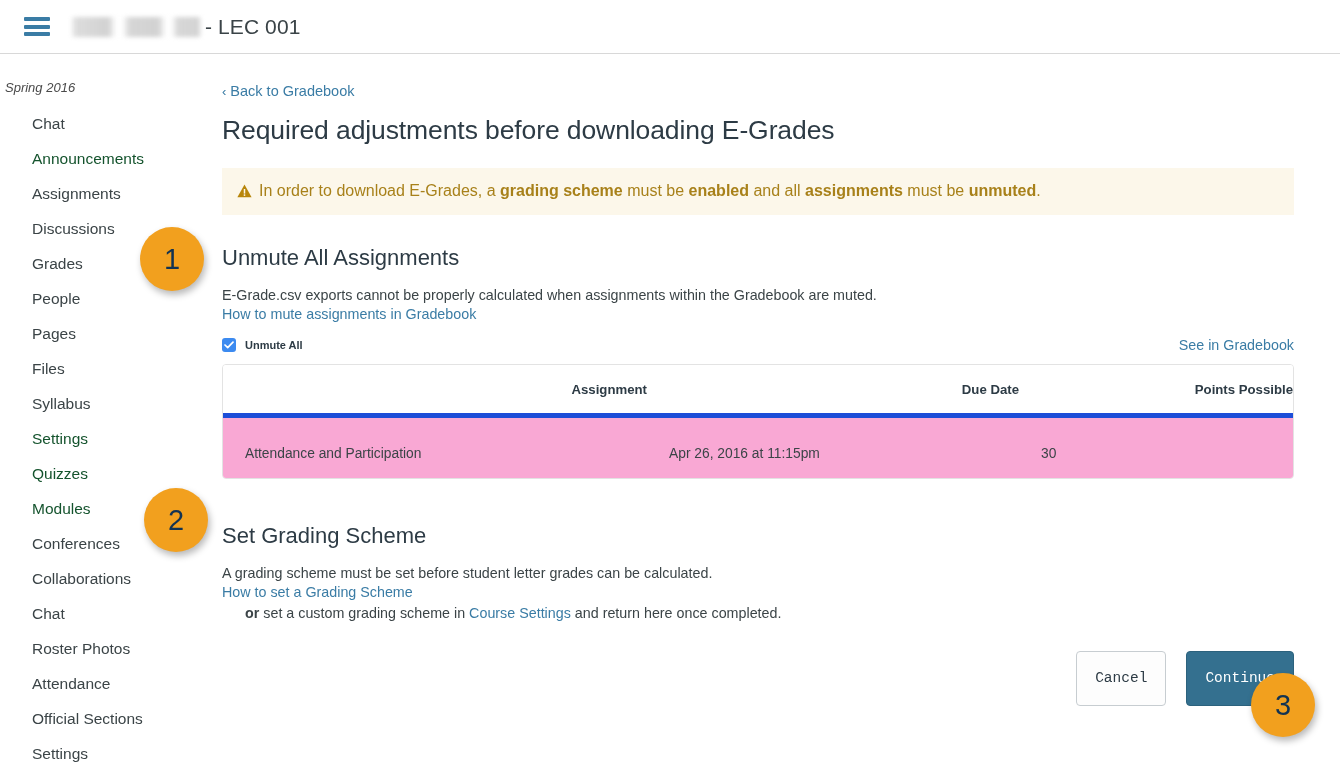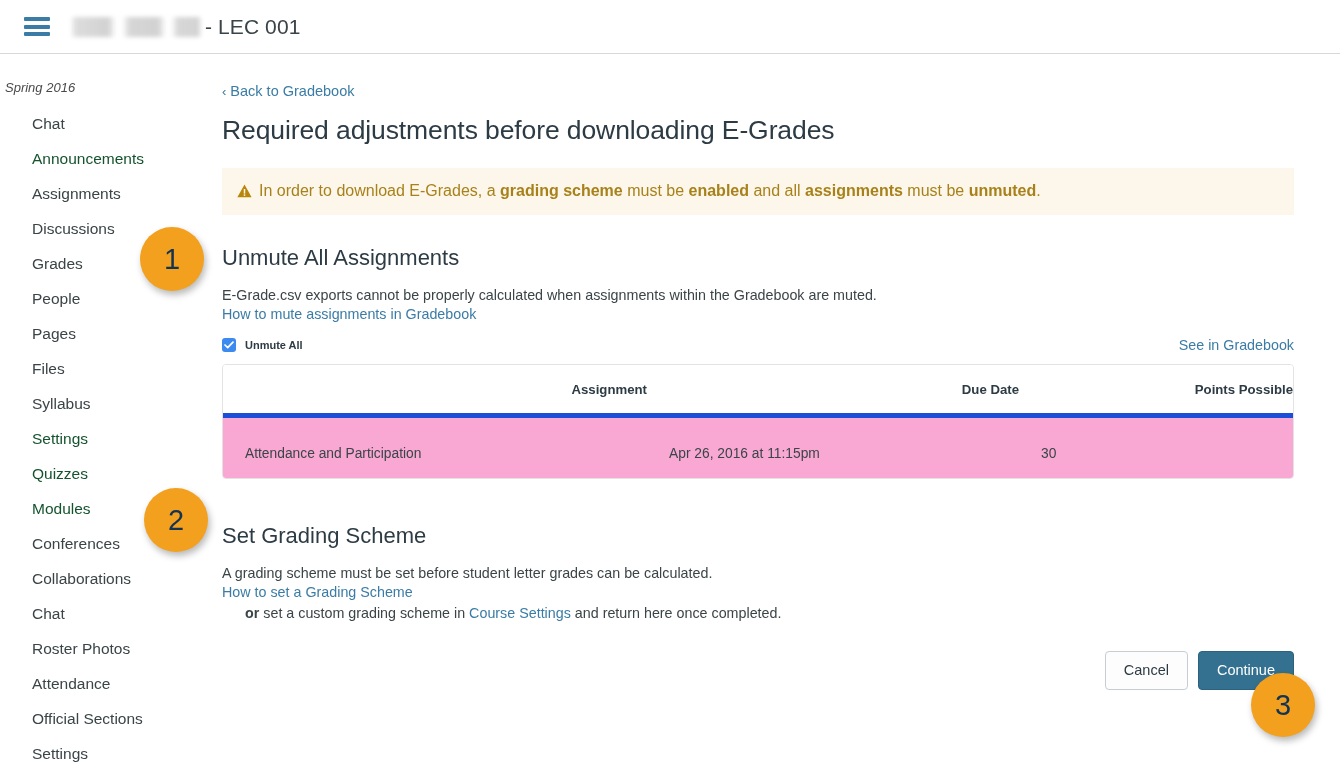--- a/index.html
+++ b/index.html
@@ -230,26 +230,27 @@
   .sub-note b { font-weight: 700; }
 
   
   .btn-row {
     display: flex;
     justify-content: flex-end;
     gap: 10px;
     margin-top: 27px;
   }
   .btn {
-    font-family: Liberation Sans, sans-serif;
+    font-family: Liberation Mono, monospace;
     font-size: 14.5px;
     border-radius: 4px;
-    padding: 9px 18px;
+    padding: 17px 18px;
     cursor: pointer;
     line-height: 1.3;
+    margin-left: 10px;
   }
   .btn-cancel {
     background: #fdfdfd;
     border: 1px solid #c7cdd1;
     color: #2d3b45;
   }
   .btn-continue {
     background: #34708f;
     border: 1px solid #2c627d;
     color: #ffffff;

